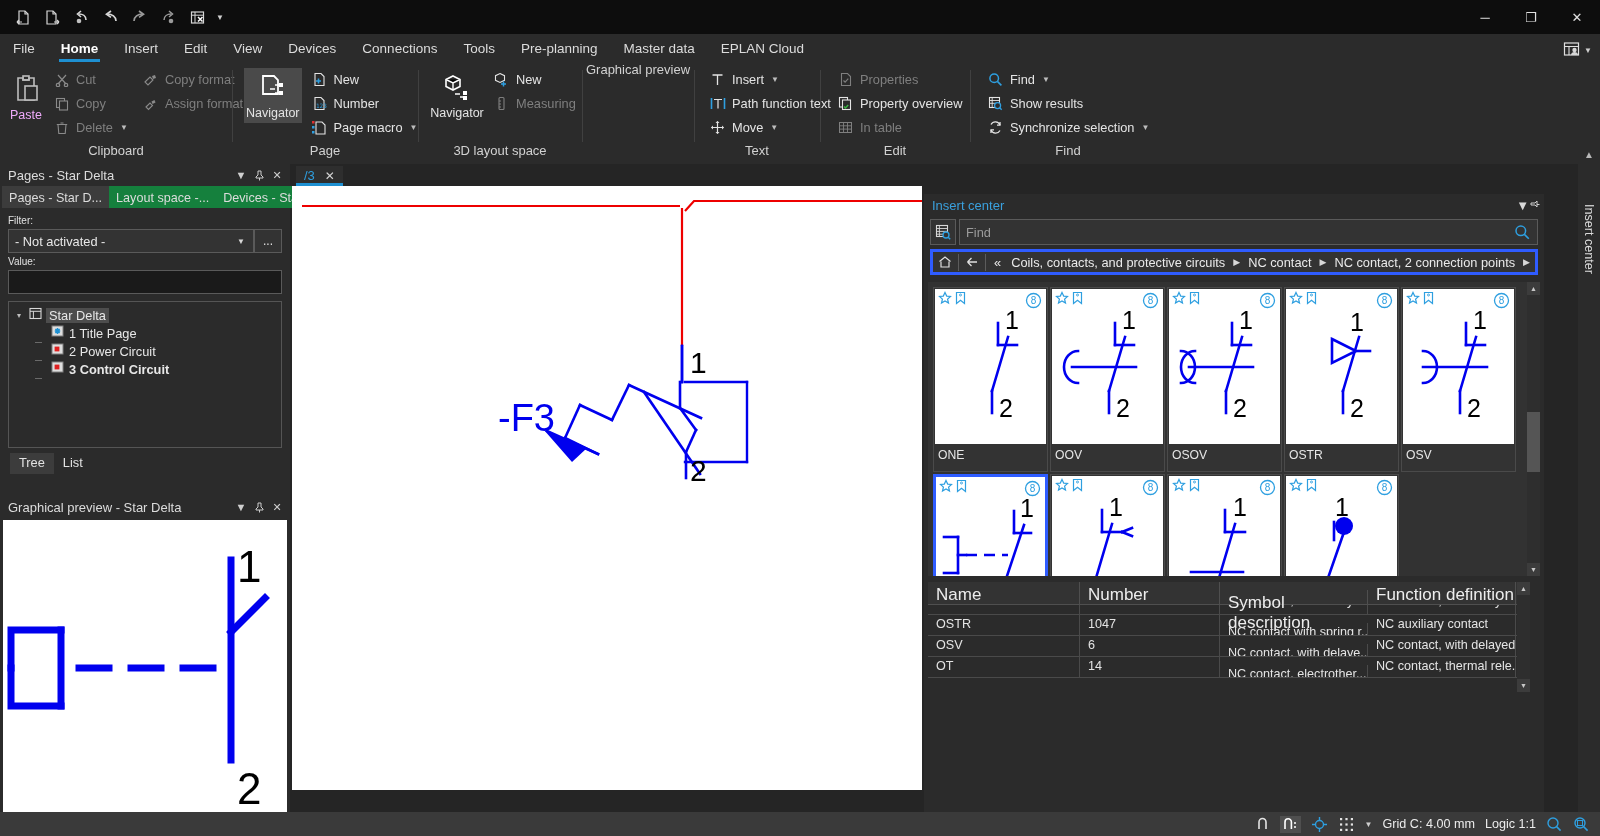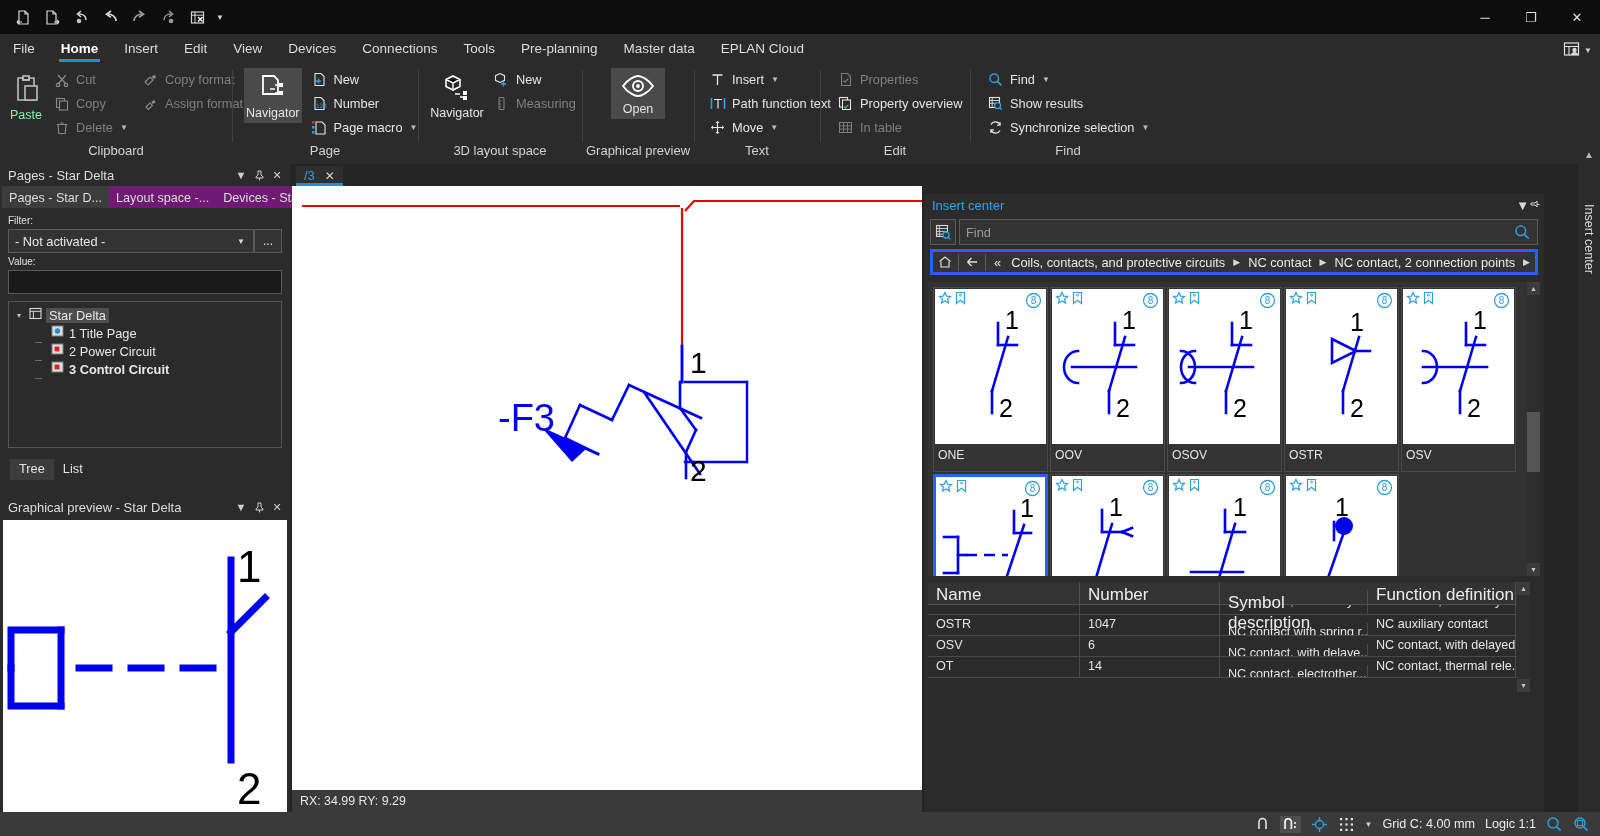--- a/index.html
+++ b/index.html
@@ -60,21 +60,21 @@
   .rgroup { position: relative; display: flex; flex-direction: column; height: 102px; }
   .rgroup-content { flex: 1; display: flex; align-items: flex-start; padding: 6px 8px 0 8px; gap: 4px; }
   .rgroup-title { text-align: center; font-size: 13px; color: #d2d2d2; padding-bottom: 6px; }
   .rgroup + .rgroup:before {
     content: ''; position: absolute; left: 0; top: 8px; bottom: 22px; width: 1px; background: #404040;
   }
   .big-btn {
     width: 54px; display: flex; flex-direction: column; align-items: center; gap: 3px;
     padding: 5px 2px 3px; font-size: 12.5px; color: #e4e4e4;
   }
-  .big-btn.dim { color: #86efac; }
+  .big-btn.dim { color: #f0abfc; }
   .big-btn.sel { background: #4a4a4a; }
   .big-btn.sel-wide { width: 62px; }
   .small-col { display: flex; flex-direction: column; gap: 1px; }
   .small-btn {
     display: flex; align-items: center; gap: 6px; height: 23px; padding: 0 5px;
     font-size: 12.8px; color: #e4e4e4; white-space: nowrap;
   }
   .small-btn.dim { color: #7f7f7f; }
   .small-btn .ico { width: 17px; height: 17px; display:flex; align-items:center; justify-content:center; flex:0 0 17px;}
   .caret { font-size: 8px; color: #bcbcbc; margin-left: 1px; }
@@ -85,21 +85,21 @@
 
   
   .panel-pages { position: absolute; left: 0; top: 0; width: 290px; height: 332px; background: #2b2b2b; }
   .panel-head {
     height: 22px; display: flex; align-items: center; padding: 0 4px 0 8px; font-size: 13px; color: #dcdcdc;
   }
   .panel-head .grow { flex: 1; }
   .panel-head .pbtn { width: 18px; height: 18px; display:flex; align-items:center; justify-content:center; color:#cfcfcf; font-size:11px;}
   .panel-tabs { display: flex; height: 22px; background: #2b2b2b; padding-left: 2px; }
   .ptab {
-    padding: 2px 7px 0 7px; font-size: 12.6px; color: #dcdcdc; background: #701a75;
+    padding: 2px 7px 0 7px; font-size: 12.6px; color: #dcdcdc; background: #15803d;
     display: flex; align-items: center; white-space: nowrap;
   }
   .ptab.active { background: #3c3c3c; }
   .panel-body { padding: 4px 8px 0 8px; }
   .flabel { font-size: 10px; color: #e2e2e2; margin: 3px 0 3px; }
   .combo {
     height: 24px; background: #333333; border: 1px solid #5a5a5a; display: flex; align-items: center;
     font-size: 12.8px; color: #e8e8e8; padding: 0 4px 0 6px;
   }
   .combo .val { flex: 1; }
@@ -112,21 +112,21 @@
   }
   .value-input { height: 24px; background: #1a1a1a; border: 1px solid #5a5a5a; }
   .tree-box { margin-top: 7px; height: 147px; background: #2b2b2b; border: 1px solid #555555; padding: 4px 0 0 4px; }
   .tnode { display: flex; align-items: center; height: 18px; gap: 4px; font-size: 12.8px; color: #e8e8e8; }
   .tnode .tw { width: 12px; text-align: center; font-size: 8px; color: #bdbdbd; }
   .tnode .indent { width: 18px; position: relative; }
   .tnode .indent:before { content:''; position:absolute; left:6px; top:-4px; bottom:9px; width:1px; background:#6a6a6a; }
   .tnode .indent:after { content:''; position:absolute; left:6px; top:9px; width:7px; height:1px; background:#6a6a6a; }
   .tnode .lbl.sel { background: #4d4d4d; padding: 0 3px; }
   .tnode .lbl.bold { font-weight: bold; }
-  .bottom-tabs { display: flex; height: 21px; margin-top: 11px; padding-left: 2px; }
+  .bottom-tabs { display: flex; height: 21px; margin-top: 5px; padding-left: 2px; }
   .btab { padding: 2px 9px 0; font-size: 12.8px; color: #e2e2e2; }
   .btab.active { background: #3c3c3c; }
 
   .panel-preview { position: absolute; left: 0; top: 332px; width: 290px; height: 316px; background: #2b2b2b; }
   .preview-canvas { position: absolute; left: 3px; top: 24px; width: 284px; height: 292px; background: #ffffff; }
 
   
   .doc-area { position: absolute; left: 292px; top: 0; width: 630px; height: 648px; background: #252525; }
   .doc-tabbar { height: 22px; background: #252525; display: flex; align-items: flex-end; padding-left: 4px; }
   .doc-tab {
@@ -422,30 +422,20 @@
                 </svg>
               </span>
             <span>Measuring</span>
           </div>
         </div>
       </div>
       <div class="rgroup-title">3D layout space</div>
     </div>
 
     <div class="rgroup" style="width:112px">
-      <div class="rgroup-content" style="justify-content:center">
-        <div class="big-btn sel">
-          <svg width="34" height="26" viewBox="0 0 34 26">
-              <path d="M2 13c5-7 12-10 15-10s10 3 15 10c-5 7-12 10-15 10S7 20 2 13z" fill="none" stroke="#ffffff" stroke-width="1.9"></path>
-              <circle cx="17" cy="13" r="5" fill="none" stroke="#ffffff" stroke-width="1.9"></circle>
-              <circle cx="17" cy="13" r="1.9" fill="#ffffff"></circle>
-            </svg>
-          <span>Open</span>
-        </div>
-      </div>
       <div class="rgroup-title">Graphical preview</div>
     </div>
 
     <div class="rgroup" style="width:126px">
       <div class="rgroup-content" style="padding-left:10px">
         <div class="small-col">
           <div class="small-btn">
             <span class="ico">
                 <svg width="15" height="15" viewBox="0 0 15 15">
                   <path d="M2.5 3h10M7.5 3v10" stroke="#e4e4e4" stroke-width="1.3"></path>
@@ -703,21 +693,20 @@
           </g>
 
           <path d="M252 244 L295 262 L280 276 Z" fill="#0000ee"></path>
 
           <text x="206" y="245" font-family="Liberation Sans, sans-serif" font-size="38" fill="#0000ee">-F3</text>
 
           <text x="398" y="187" font-family="Liberation Sans, sans-serif" font-size="30" fill="#000000">1</text>
           <text x="398" y="295" font-family="Liberation Sans, sans-serif" font-size="30" fill="#000000">2</text>
         </svg>
       </div>
-      <div class="statusline">RX: 34.99 RY: 9.29</div>
     </div>
 
     <div class="insert-center">
       <div class="ic-head">
         <span>Insert center</span>
         <span style="flex:1"></span>
         <span class="pbtn" style="color:#d8d8d8">▼</span>
         <span class="pbtn">
           <svg width="11" height="11" viewBox="0 0 11 11">
               <path d="M2 4h4l2-2v6l-2-2H2z" fill="none" stroke="#cfcfcf" stroke-width="1"></path>

